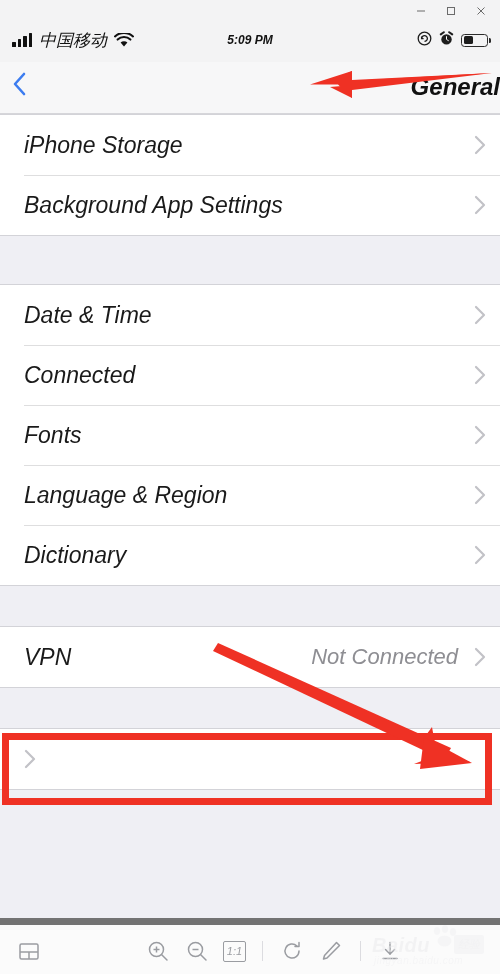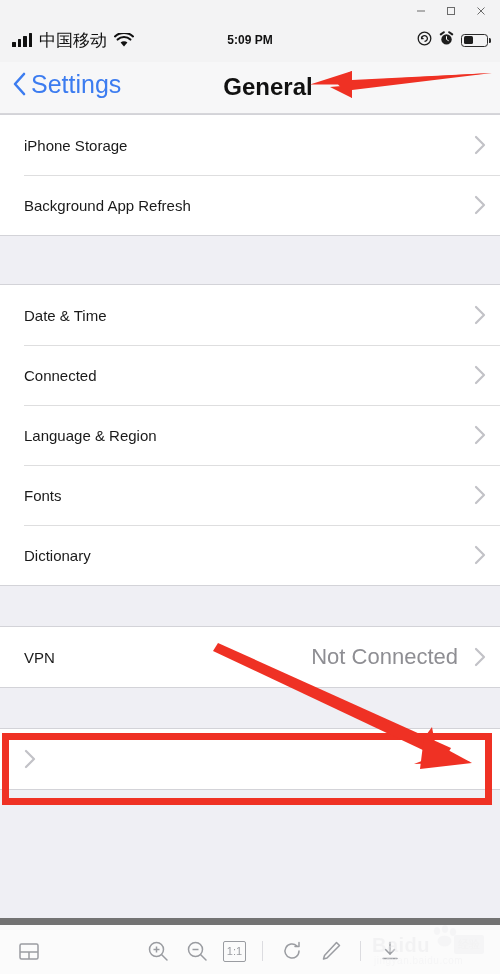--- a/index.html
+++ b/index.html
@@ -10,20 +10,21 @@
   body {
     font-family: "Liberation Sans", sans-serif;
     -webkit-font-smoothing: antialiased;
   }
   #screen {
     position: relative;
     width: 500px;
     height: 974px;
     overflow: hidden;
     background: #737373;
+    font-style: italic;
   }
 
   
   .win-chrome {
     position: absolute;
     top: 0; left: 0;
     width: 500px;
     height: 22px;
     background: #f3f3f4;
   }
@@ -162,21 +163,21 @@
   }
   .back-chevron { display: block; }
   .back-label {
     font-size: 25px;
     color: #3c7cf0;
     line-height: 1;
   }
   .nav-title {
     position: absolute;
     left: 0; right: 0; top: 11px;
-    text-align: center;
+    text-align: right;
     font-size: 24px;
     font-weight: bold;
     color: #111;
     margin-left: 36px;
   }
 
   
   .list-scroll {
     position: absolute;
     top: 96px; left: 0;
@@ -205,21 +206,21 @@
     background: #ffffff;
   }
   .row + .row::before {
     content: "";
     position: absolute;
     left: 24px; right: 0; top: 0;
     height: 1px;
     background: #dededf;
   }
   .row-label {
-    font-size: 15px;
+    font-size: 23px;
     color: #1a1a1a;
     flex: 1;
     white-space: nowrap;
   }
   .row-label.blue { color: #3c7cf0; }
   .row-value {
     font-size: 22px;
     color: #8e8e93;
     margin-right: 16px;
   }
@@ -399,38 +400,37 @@
       </div>
     </div>
 
     <div class="navbar">
       <div class="back-btn">
         <span>
           <svg class="back-chevron" width="16" height="26" viewBox="0 0 16 26" aria-hidden="true">
             <path d="M12 3 L3 13 L12 23" fill="none" stroke="#3c7cf0" stroke-width="2.6" stroke-linecap="round" stroke-linejoin="round"></path>
           </svg>
         </span>
-        <span class="back-label">Settings</span>
       </div>
       <div class="nav-title">General</div>
     </div>
 
     <div class="list-scroll">
 
       <div class="group">
         <div class="row">
           <span class="row-label">iPhone Storage</span>
           <span>
             <svg class="chevron" width="12" height="20" viewBox="0 0 12 20" aria-hidden="true">
                 <path d="M2 2 L10 10 L2 18" fill="none" stroke="#c2c2c7" stroke-width="2.2" stroke-linecap="round" stroke-linejoin="round"></path>
               </svg>
           </span>
         </div>
         <div class="row">
-          <span class="row-label">Background App Refresh</span>
+          <span class="row-label">Background App Settings</span>
           <span>
             <svg class="chevron" width="12" height="20" viewBox="0 0 12 20" aria-hidden="true">
                 <path d="M2 2 L10 10 L2 18" fill="none" stroke="#c2c2c7" stroke-width="2.2" stroke-linecap="round" stroke-linejoin="round"></path>
               </svg>
           </span>
         </div>
       </div>
 
       <div class="gap"></div>
 
@@ -445,29 +445,29 @@
         </div>
         <div class="row">
           <span class="row-label">Connected</span>
           <span>
             <svg class="chevron" width="12" height="20" viewBox="0 0 12 20" aria-hidden="true">
                 <path d="M2 2 L10 10 L2 18" fill="none" stroke="#c2c2c7" stroke-width="2.2" stroke-linecap="round" stroke-linejoin="round"></path>
               </svg>
           </span>
         </div>
         <div class="row">
+          <span class="row-label">Fonts</span>
+          <span>
+            <svg class="chevron" width="12" height="20" viewBox="0 0 12 20" aria-hidden="true">
+                <path d="M2 2 L10 10 L2 18" fill="none" stroke="#c2c2c7" stroke-width="2.2" stroke-linecap="round" stroke-linejoin="round"></path>
+              </svg>
+          </span>
+        </div>
+        <div class="row">
           <span class="row-label">Language &amp; Region</span>
-          <span>
-            <svg class="chevron" width="12" height="20" viewBox="0 0 12 20" aria-hidden="true">
-                <path d="M2 2 L10 10 L2 18" fill="none" stroke="#c2c2c7" stroke-width="2.2" stroke-linecap="round" stroke-linejoin="round"></path>
-              </svg>
-          </span>
-        </div>
-        <div class="row">
-          <span class="row-label">Fonts</span>
           <span>
             <svg class="chevron" width="12" height="20" viewBox="0 0 12 20" aria-hidden="true">
                 <path d="M2 2 L10 10 L2 18" fill="none" stroke="#c2c2c7" stroke-width="2.2" stroke-linecap="round" stroke-linejoin="round"></path>
               </svg>
           </span>
         </div>
         <div class="row">
           <span class="row-label">Dictionary</span>
           <span>
             <svg class="chevron" width="12" height="20" viewBox="0 0 12 20" aria-hidden="true">

